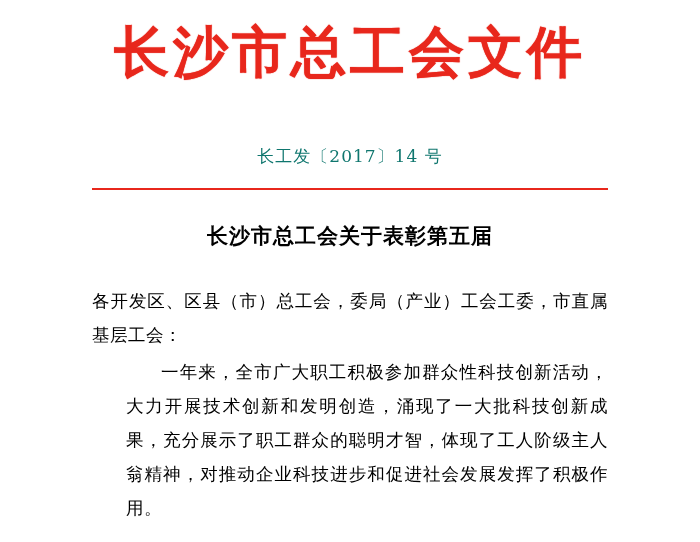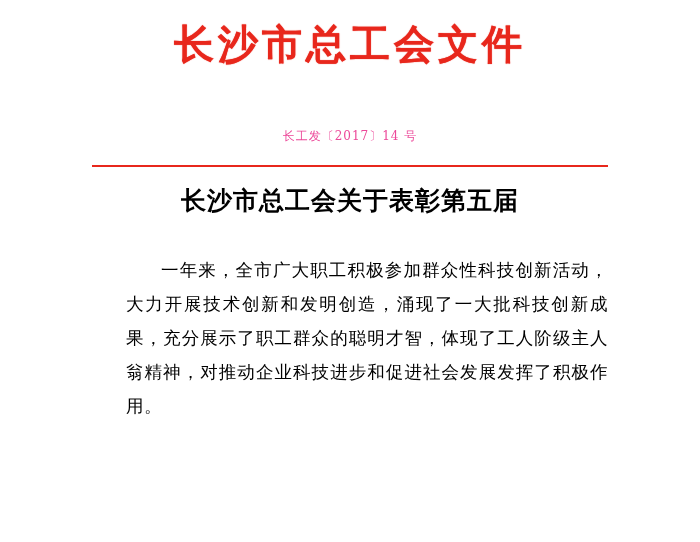--- a/index.html
+++ b/index.html
@@ -19,48 +19,48 @@
     height: 542px;
     background: #ffffff;
     box-sizing: border-box;
     padding: 0 92px;
   }
   .doc-title {
     text-align: center;
     color: #e8271c;
     font-family: "DejaVu Serif", "Liberation Serif", serif;
     font-weight: bold;
-    font-size: 40px;
+    font-size: 55px;
     letter-spacing: 4px;
     line-height: 1.1;
     padding-top: 22px;
     white-space: nowrap;
     text-shadow: 0 0 1px #e8271c;
   }
   .doc-number {
     text-align: center;
-    font-size: 12px;
-    color: #ec4899;
+    font-size: 17px;
+    color: #0f766e;
     letter-spacing: 1px;
     margin-top: 62px;
   }
   .red-rule {
     margin-top: 20px;
     height: 2px;
     background: #e8271c;
     width: 100%;
   }
   .subject {
     text-align: center;
     font-weight: bold;
-    font-size: 25px;
+    font-size: 21px;
     color: #000000;
     line-height: 1.75;
     letter-spacing: 1px;
-    margin-top: 12px;
+    margin-top: 28px;
   }
   .subject div {
     white-space: nowrap;
   }
   .body-text {
     margin-top: 30px;
     font-size: 17.5px;
     color: #000000;
     line-height: 1.95;
     letter-spacing: 0.5px;
@@ -86,16 +86,17 @@
 
   <div class="doc-number">长工发〔2017〕14 号</div>
 
   <div class="red-rule"></div>
 
   <div class="subject">
     <div>长沙市总工会关于表彰第五届</div>
   </div>
 
   <div class="body-text">
+    <p class="para">各开发区、区县（市）总工会，委局（产业）工会工委，市直属基层工会：</p>
     <p class="para indent">一年来，全市广大职工积极参加群众性科技创新活动，大力开展技术创新和发明创造，涌现了一大批科技创新成果，充分展示了职工群众的聪明才智，体现了工人阶级主人翁精神，对推动企业科技进步和促进社会发展发挥了积极作用。</p>
   </div>
 
 </div>
 
 </body></html>

